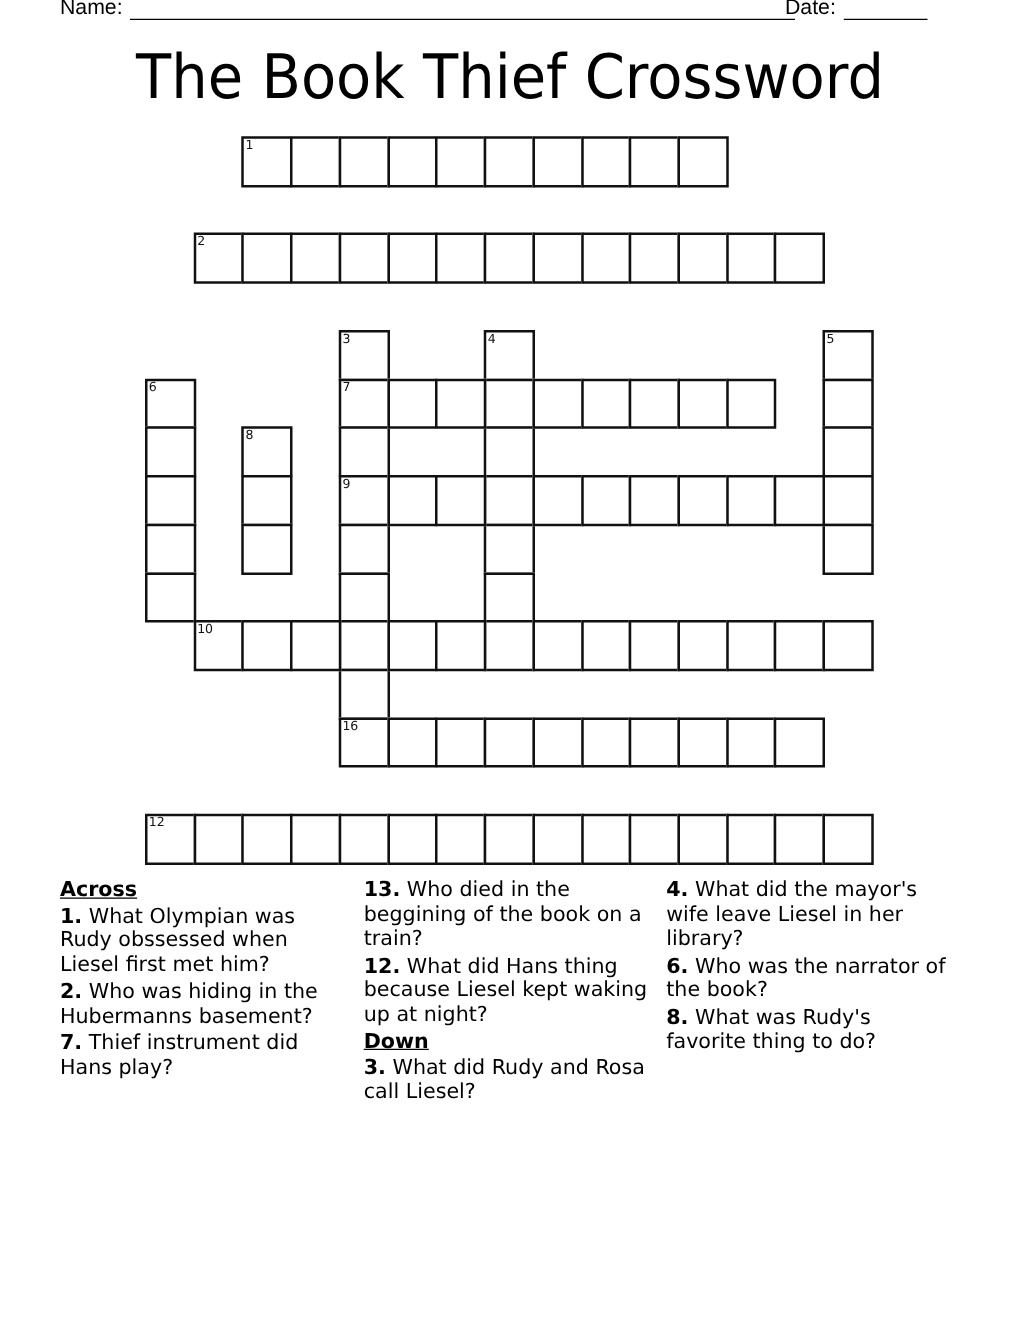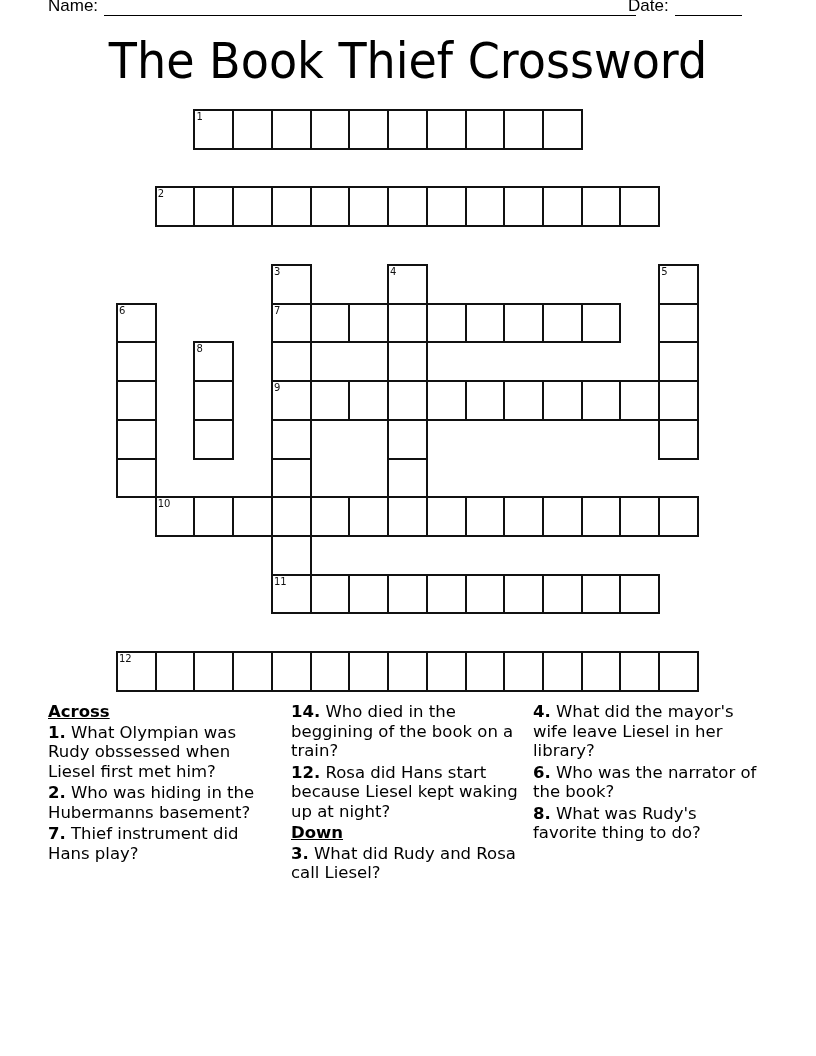--- a/index.html
+++ b/index.html
@@ -66,21 +66,21 @@
     </div>
     <div class="cell" style="left: 270.92px; top: 341.38px;"></div>
     <div class="cell" style="left: 270.92px; top: 380.11px;">
       <span class="num">9</span>
     </div>
     <div class="cell" style="left: 270.92px; top: 418.84px;"></div>
     <div class="cell" style="left: 270.92px; top: 457.57px;"></div>
     <div class="cell" style="left: 270.92px; top: 496.3px;"></div>
     <div class="cell" style="left: 270.92px; top: 535.03px;"></div>
     <div class="cell" style="left: 270.92px; top: 573.76px;">
-      <span class="num">11</span>
+      <span class="num">16</span>
     </div>
     <div class="cell" style="left: 387.11px; top: 263.92px;">
       <span class="num">4</span>
     </div>
     <div class="cell" style="left: 387.11px; top: 302.65px;"></div>
     <div class="cell" style="left: 387.11px; top: 341.38px;"></div>
     <div class="cell" style="left: 387.11px; top: 380.11px;"></div>
     <div class="cell" style="left: 387.11px; top: 418.84px;"></div>
     <div class="cell" style="left: 387.11px; top: 457.57px;"></div>
     <div class="cell" style="left: 387.11px; top: 496.3px;"></div>
@@ -161,22 +161,22 @@
   </div>
 
 <div class="clues" id="col1">
   <div class="sec">Across</div>
   <div class="clue"><b>1.</b><span> What Olympian was Rudy obssessed when Liesel first met him?</span></div>
   <div class="clue"><b>2.</b><span> Who was hiding in the Hubermanns basement?</span></div>
   <div class="clue"><b>7.</b><span> Thief instrument did Hans play?</span></div>
 </div>
 
 <div class="clues" id="col2">
-  <div class="clue"><b>14.</b><span> Who died in the beggining of the book on a train?</span></div>
-  <div class="clue"><b>12.</b><span> Rosa did Hans start because Liesel kept waking up at night?</span></div>
+  <div class="clue"><b>13.</b><span> Who died in the beggining of the book on a train?</span></div>
+  <div class="clue"><b>12.</b><span> What did Hans thing because Liesel kept waking up at night?</span></div>
   <div class="sec">Down</div>
   <div class="clue"><b>3.</b><span> What did Rudy and Rosa call Liesel?</span></div>
 </div>
 
 <div class="clues" id="col3">
   <div class="clue"><b>4.</b><span> What did the mayor's wife leave Liesel in her library?</span></div>
   <div class="clue"><b>6.</b><span> Who was the narrator of the book?</span></div>
   <div class="clue"><b>8.</b><span> What was Rudy's favorite thing to do?</span></div>
 </div>
 

